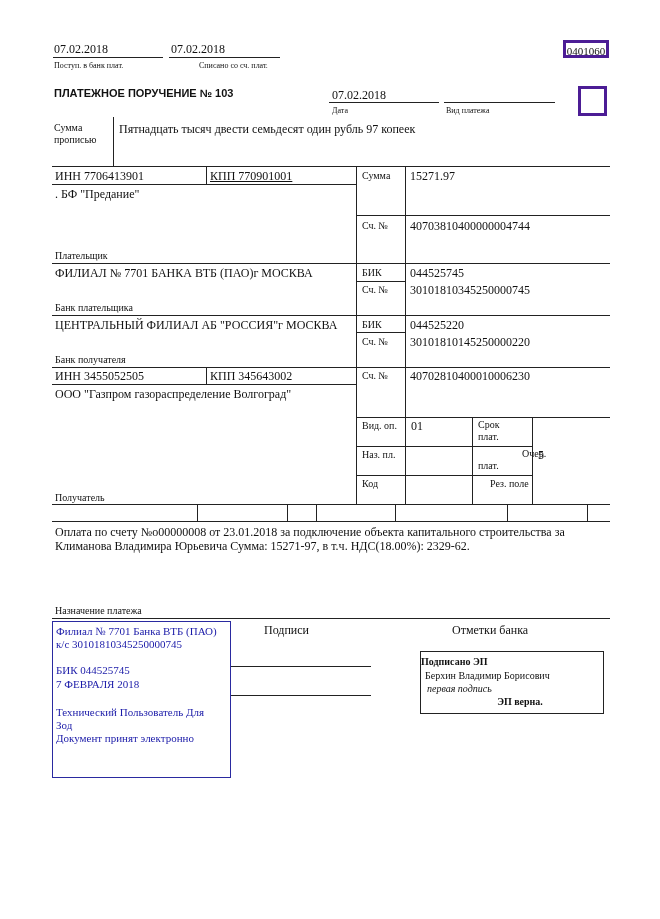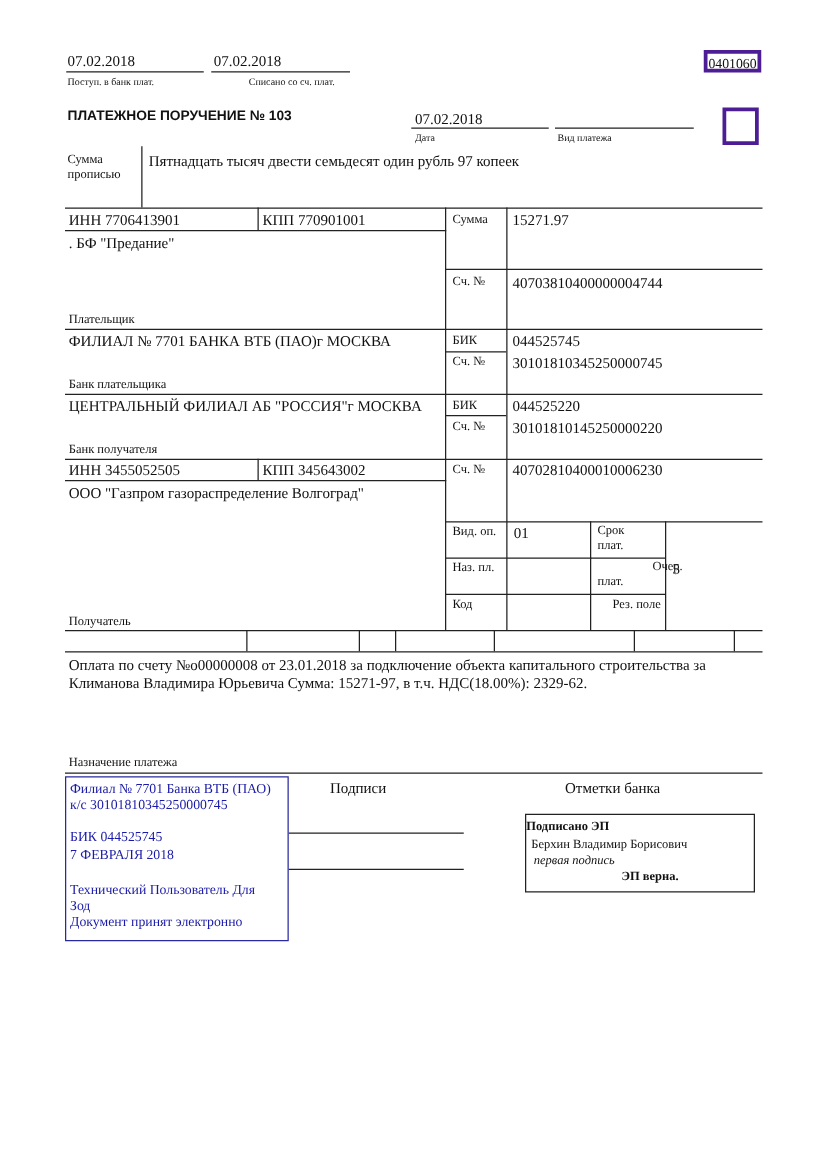--- a/index.html
+++ b/index.html
@@ -67,21 +67,21 @@
 <div class="hl" style="left:52px;top:504px;width:558px;"></div>
 <div class="hl" style="left:52px;top:521px;width:558px;"></div>
 <div class="vl" style="left:197px;top:504px;height:17px;"></div>
 <div class="vl" style="left:287px;top:504px;height:17px;"></div>
 <div class="vl" style="left:316px;top:504px;height:17px;"></div>
 <div class="vl" style="left:395px;top:504px;height:17px;"></div>
 <div class="vl" style="left:507px;top:504px;height:17px;"></div>
 <div class="vl" style="left:587px;top:504px;height:17px;"></div>
 
 <div class="abs t12" style="left:55px;top:169px;">ИНН 7706413901</div>
-<div class="abs t12" style="left:210px;top:169px;">КПП 770901001</div>
+<div class="abs t12" style="left:210px;top:169px;text-decoration:underline;">КПП 770901001</div>
 <div class="abs t12" style="left:55px;top:187px;">. БФ "Предание"</div>
 <div class="abs t10" style="left:55px;top:250px;">Плательщик</div>
 <div class="abs t10" style="left:362px;top:170px;">Сумма</div>
 <div class="abs t12" style="left:410px;top:169px;">15271.97</div>
 <div class="abs t10" style="left:362px;top:220px;">Сч. №</div>
 <div class="abs t12" style="left:410px;top:219px;">40703810400000004744</div>
 
 <div class="abs t12" style="left:55px;top:266px;">ФИЛИАЛ № 7701 БАНКА ВТБ (ПАО)г МОСКВА</div>
 <div class="abs t10" style="left:55px;top:302px;">Банк плательщика</div>
 <div class="abs t10" style="left:362px;top:267px;">БИК</div>
@@ -117,21 +117,21 @@
 <div class="abs t12" style="left:55px;top:525px;">Оплата по счету №о00000008 от 23.01.2018 за подключение объекта капитального строительства за</div>
 <div class="abs t12" style="left:55px;top:539px;">Климанова Владимира Юрьевича Сумма: 15271-97, в т.ч. НДС(18.00%): 2329-62.</div>
 <div class="abs t10" style="left:55px;top:605px;">Назначение платежа</div>
 <div class="hl" style="left:52px;top:618px;width:558px;"></div>
 
 <div class="abs t12" style="left:264px;top:623px;">Подписи</div>
 <div class="hl" style="left:231px;top:666px;width:140px;"></div>
 <div class="hl" style="left:231px;top:695px;width:140px;"></div>
 <div class="abs t12" style="left:452px;top:623px;">Отметки банка</div>
 
-<div class="stamp" style="left:52px;top:621px;width:179px;height:132px;">
+<div class="stamp" style="left:52px;top:621px;width:179px;height:157px;">
   <div class="abs ln" style="left:3px;top:3px;">Филиал № 7701 Банка ВТБ (ПАО)</div>
   <div class="abs ln" style="left:3px;top:16px;">к/с 30101810345250000745</div>
   <div class="abs ln" style="left:3px;top:29px;margin-top:13px;">БИК 044525745</div>
   <div class="abs ln" style="left:3px;top:56px;">7 ФЕВРАЛЯ 2018</div>
   <div class="abs ln" style="left:3px;top:84px;">Технический Пользователь Для</div>
   <div class="abs ln" style="left:3px;top:97px;">Зод</div>
   <div class="abs ln" style="left:3px;top:110px;">Документ принят электронно</div>
 </div>
 
 <div class="sig" style="left:420px;top:651px;width:184px;height:63px;">

